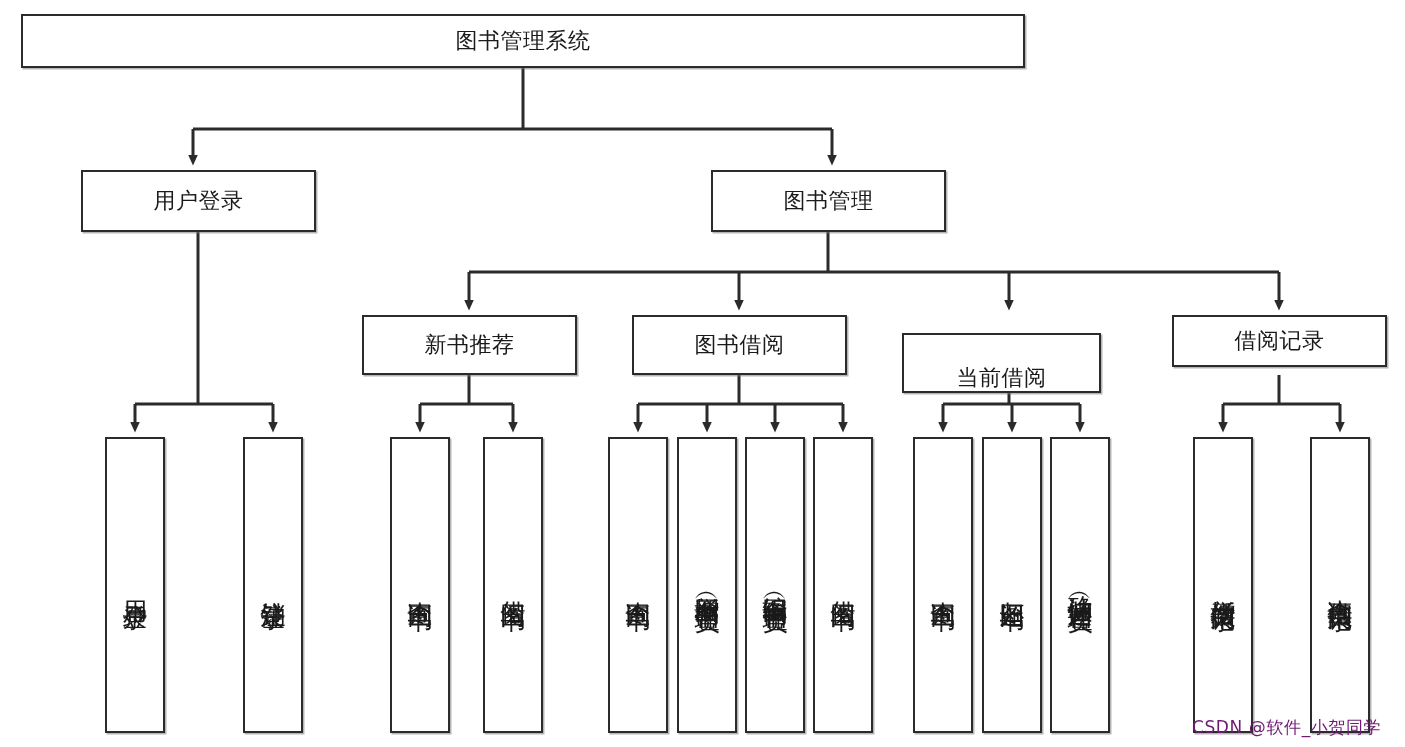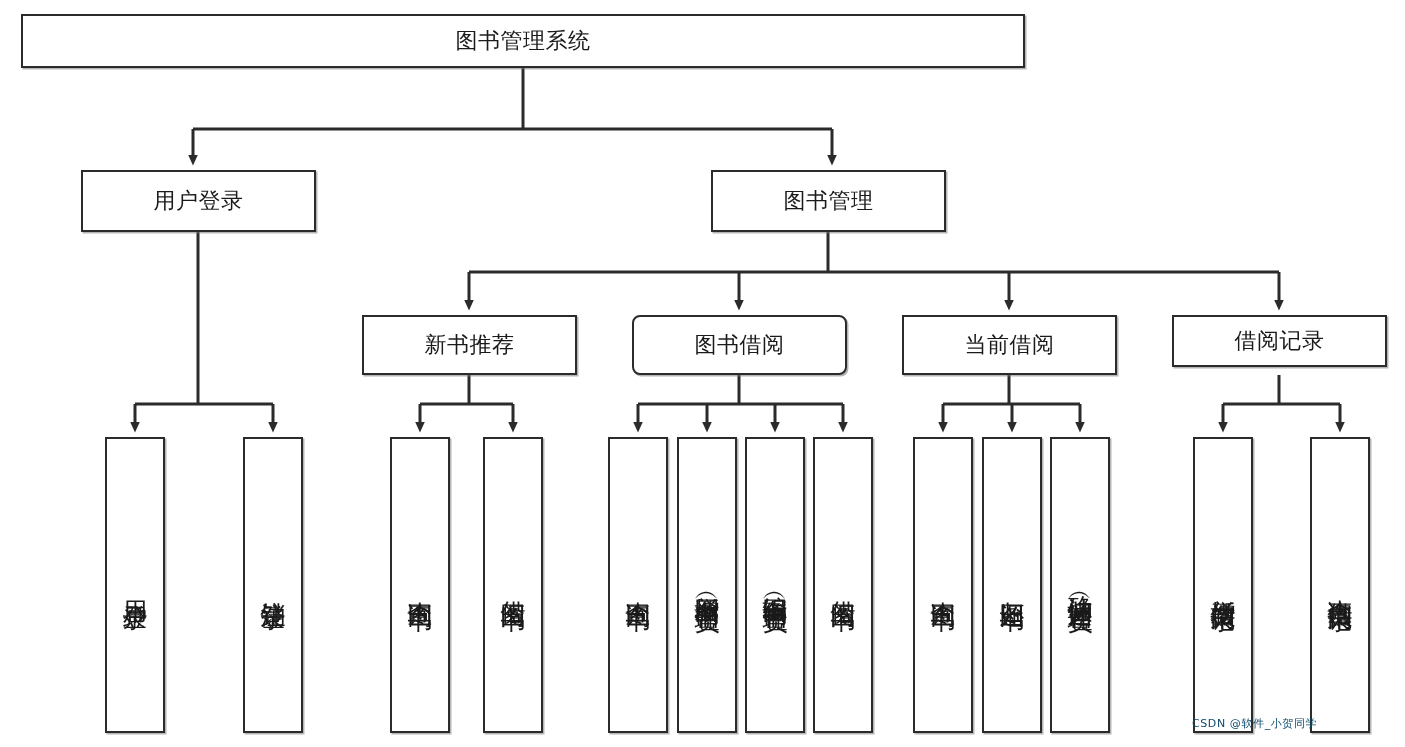--- a/index.html
+++ b/index.html
@@ -55,22 +55,22 @@
   .node-leaf .label {
     writing-mode: vertical-rl;
     text-orientation: upright;
     font-size: 25px;
     letter-spacing: 2px;
     line-height: 1.0;
     white-space: normal;
   }
   .watermark {
     position: absolute;
-    color: #0c4a6e;
-    font-size: 11px;
+    color: #701a75;
+    font-size: 17px;
     letter-spacing: 0.6px;
     white-space: nowrap;
     user-select: none;
   }
 </style>
 </head>
 <body>
 
 <div id="diagram-root">
 
@@ -131,24 +131,24 @@
   <div class="node node-l2" style="left:81px; top:170px; width:235px; height:62px;">
     <span class="label">用户登录</span>
   </div>
   <div class="node node-l2" style="left:711px; top:170px; width:235px; height:62px;">
     <span class="label">图书管理</span>
   </div>
 
   <div class="node node-l3" style="left:362px; top:315px; width:215px; height:60px;">
     <span class="label">新书推荐</span>
   </div>
-  <div class="node node-l3" style="left:632px; top:315px; width:215px; height:60px;border-radius:8px;">
+  <div class="node node-l3" style="left:632px; top:315px; width:215px; height:60px;">
     <span class="label">图书借阅</span>
   </div>
-  <div class="node node-l3" style="left:902px; top:315px; width:215px; height:60px;">
+  <div class="node node-l3" style="left:902px; top:333px; width:199px; height:60px;align-items:flex-end;">
     <span class="label">当前借阅</span>
   </div>
   <div class="node node-l3" style="left:1172px; top:315px; width:215px; height:52px;">
     <span class="label">借阅记录</span>
   </div>
 
   <div class="node node-leaf" style="left:105px; top:437px; width:60px; height:296px;">
     <span class="label">用户登录</span>
   </div>
   <div class="node node-leaf" style="left:243px; top:437px; width:60px; height:296px;">

